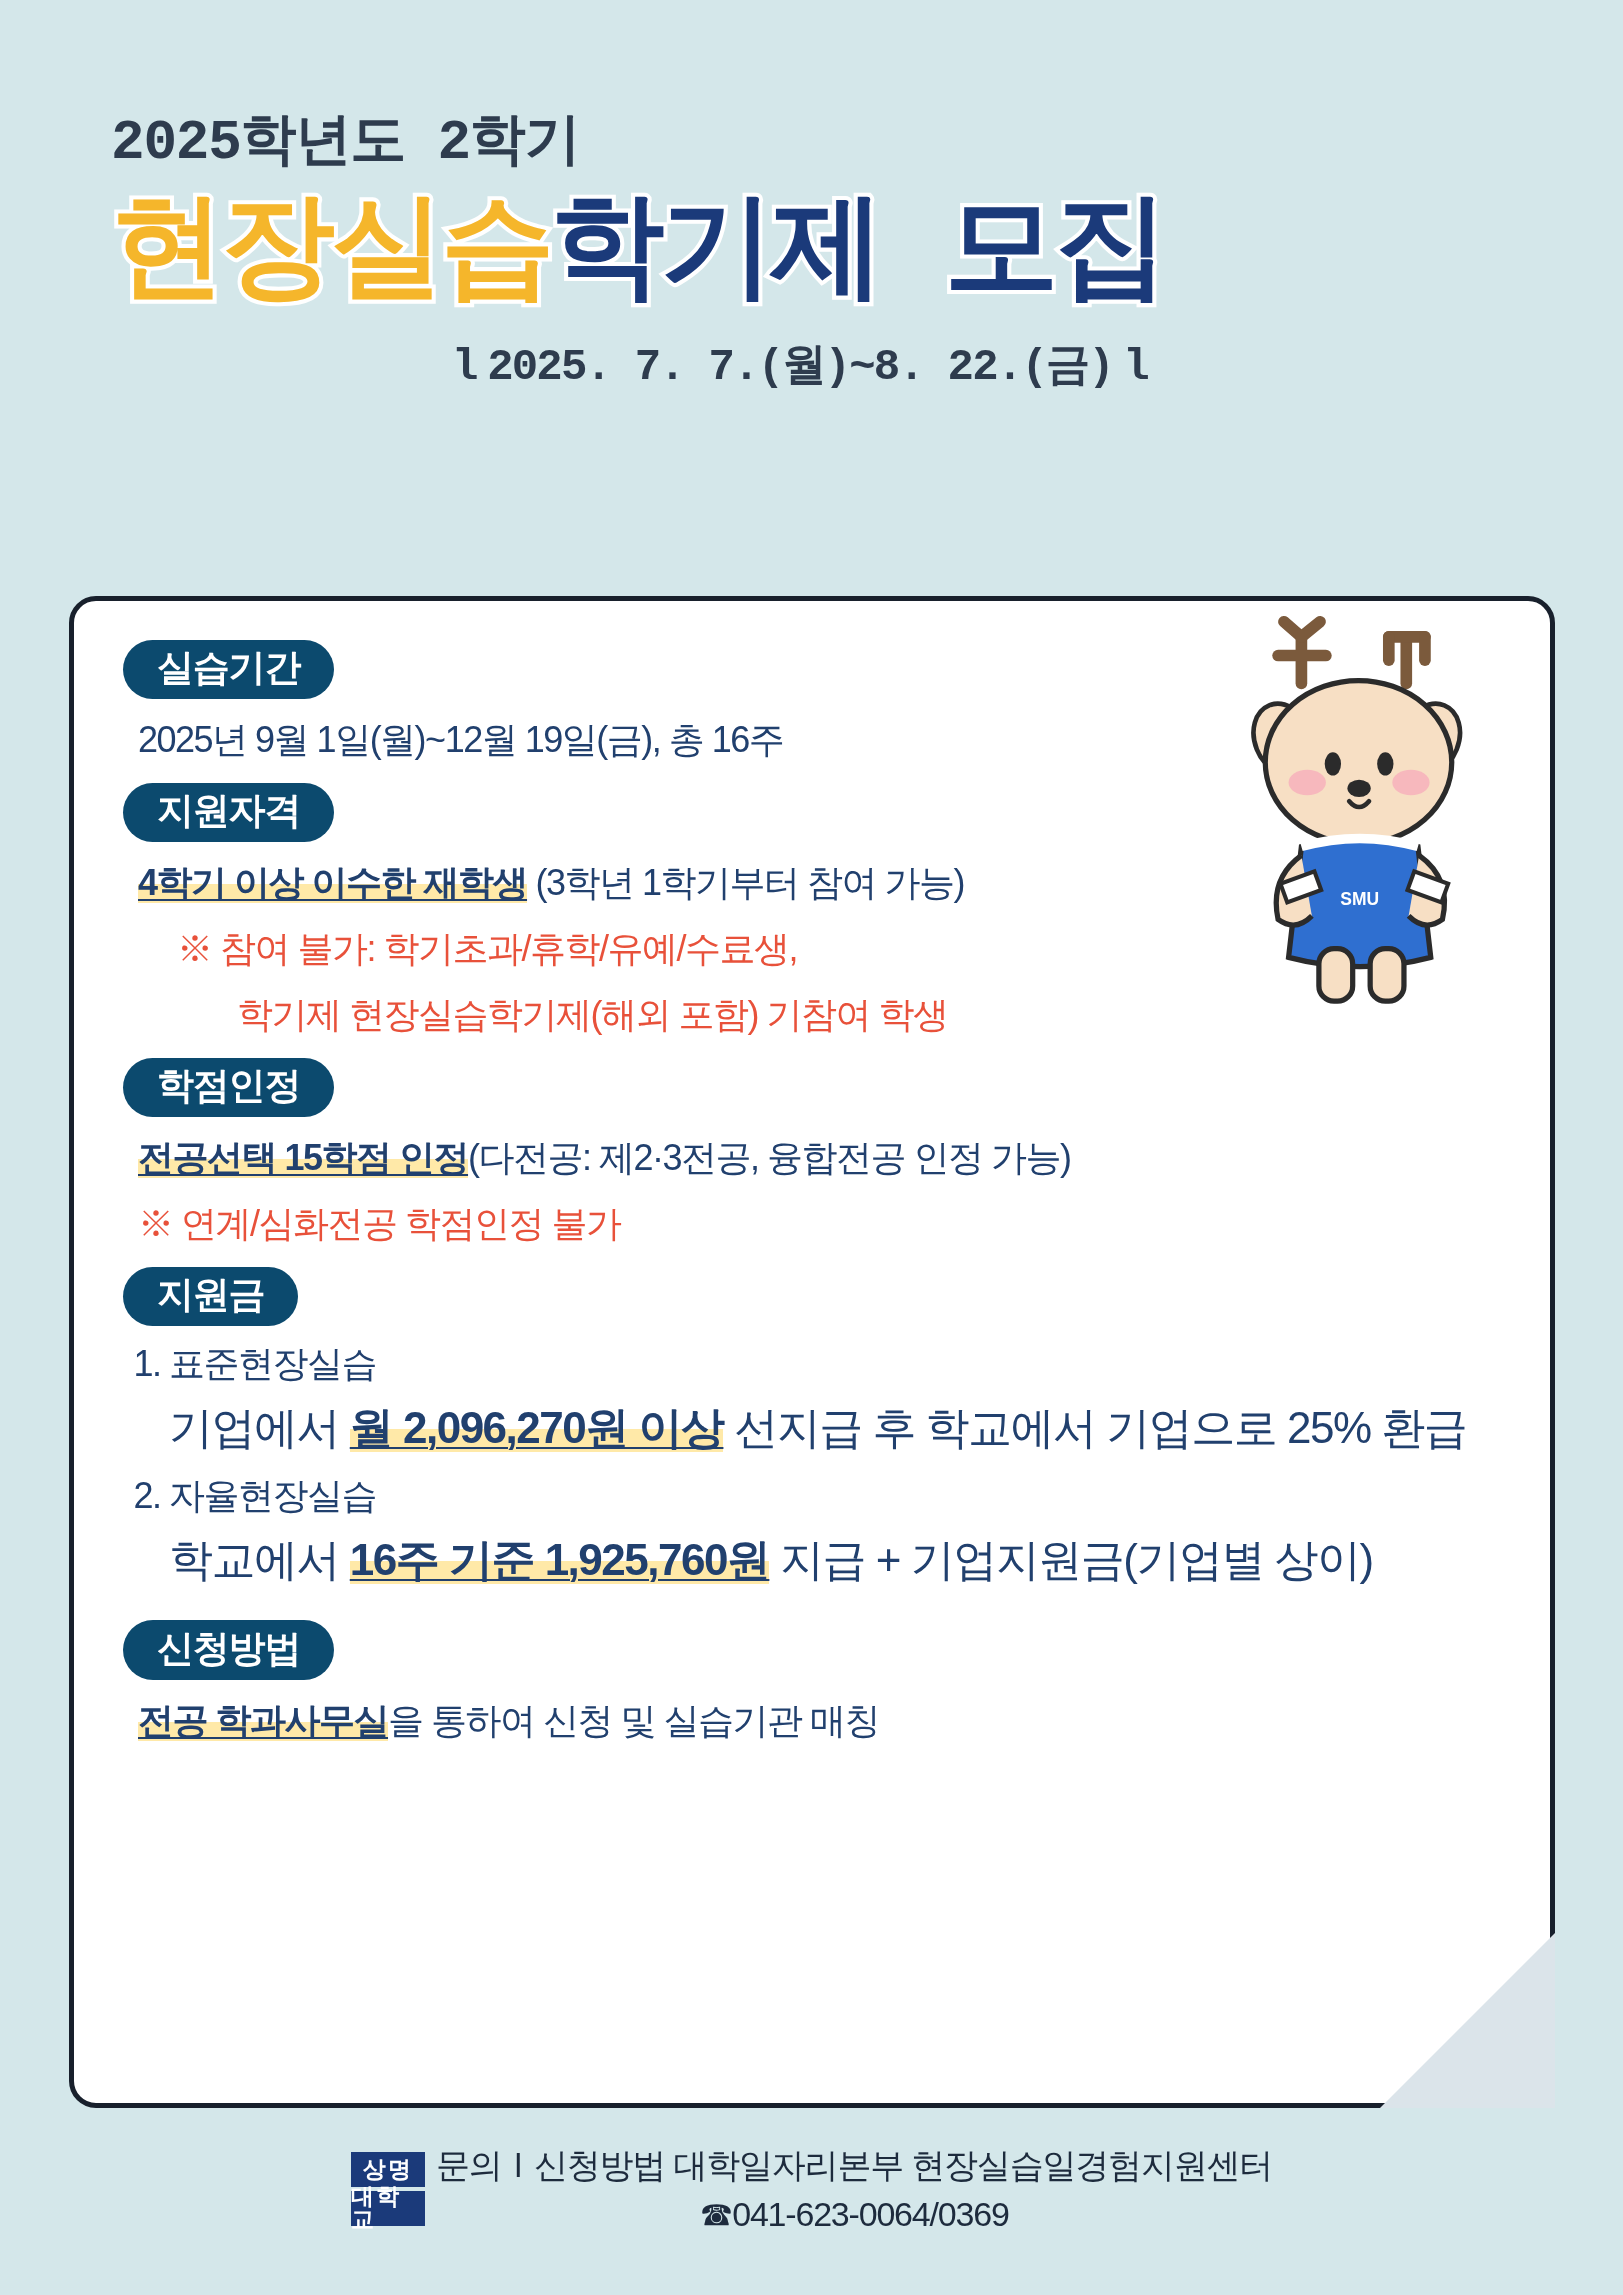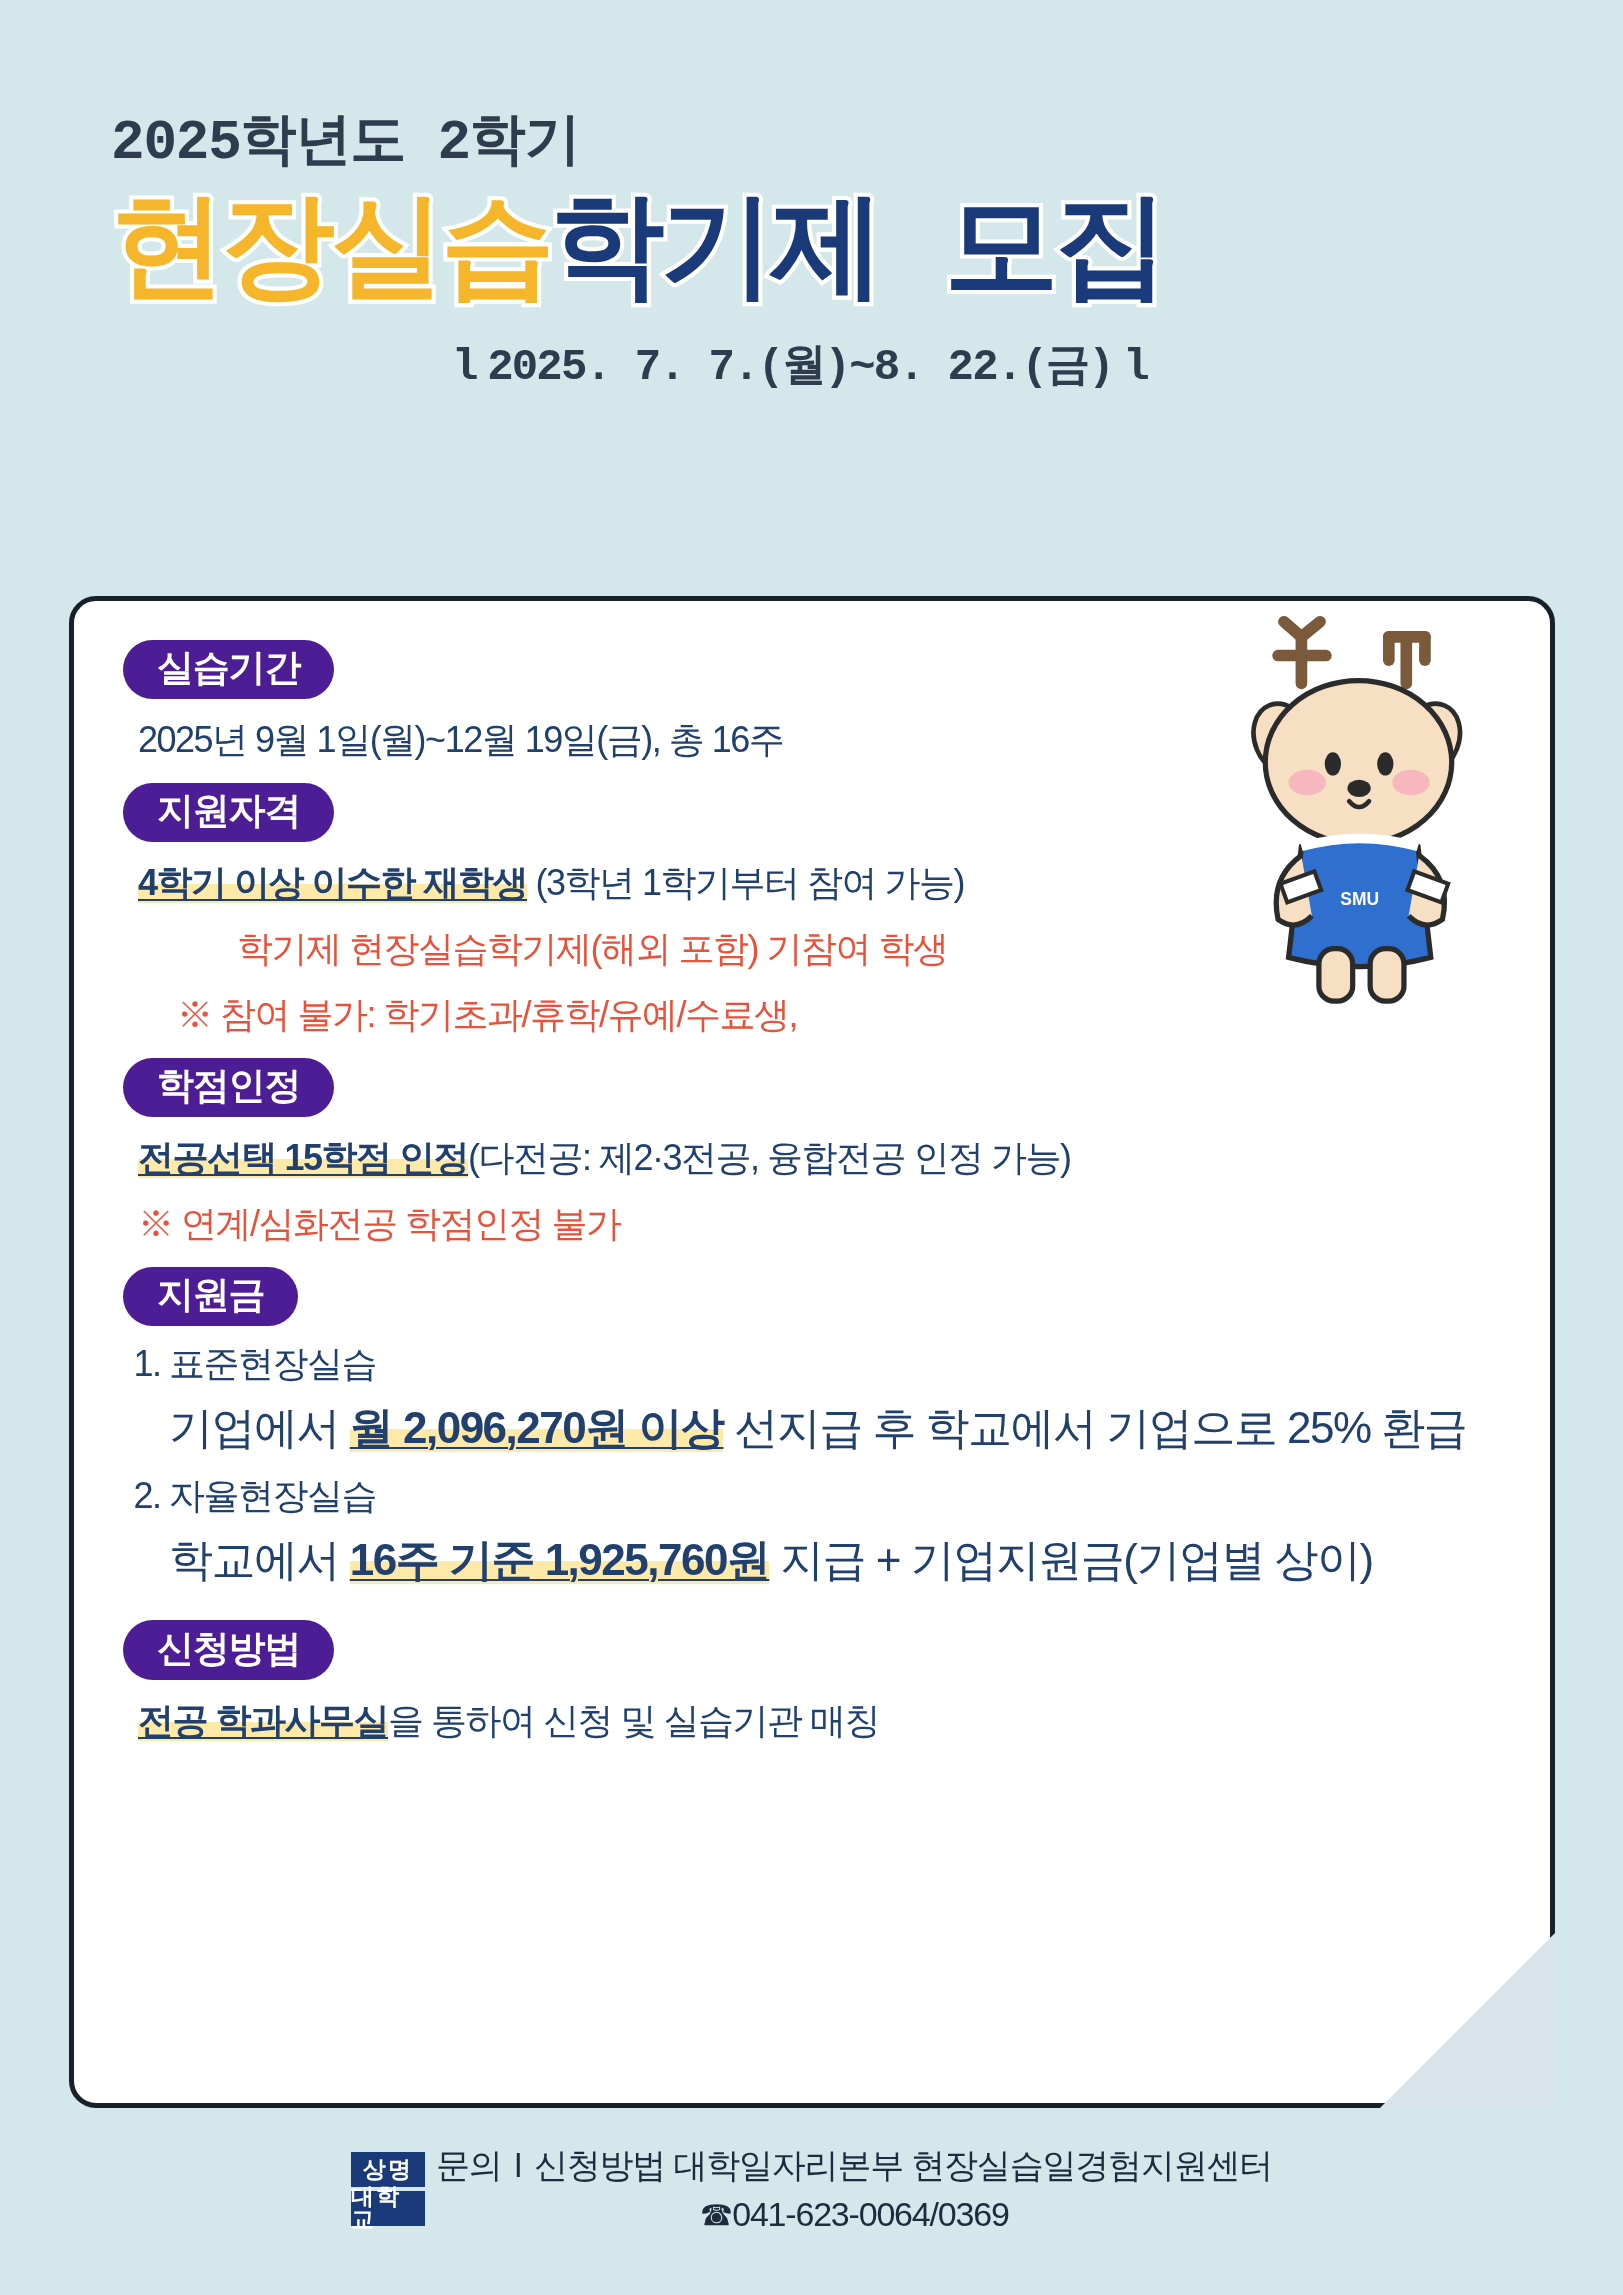--- a/index.html
+++ b/index.html
@@ -101,21 +101,21 @@
   .card-inner {
     position: relative;
     padding: 39px 49px 0 49px;
     height: 100%;
     box-sizing: border-box;
   }
 
   
   .pill {
     display: inline-block;
-    background: #4c1d95;
+    background: #0c4a6e;
     color: #ffffff;
     font-size: 37px;
     font-weight: 800;
     letter-spacing: -1.2px;
     border-radius: 35px;
     padding: 9.3px 34px 13px 34px;
     line-height: 1;
   }
   .sec { margin-bottom: 3.5px; }
   .sec + .sec { margin-top: 17.5px; }
@@ -269,22 +269,22 @@
     <div class="sec">
       <span class="pill">실습기간</span>
       <div class="body-line">2025년 9월 1일(월)~12월 19일(금), 총 16주</div>
     </div>
 
     <div class="sec">
       <span class="pill">지원자격</span>
       <div class="body-line">
         <span class="hl">4학기 이상 이수한 재학생</span><span> (3학년 1학기부터 참여 가능)</span>
       </div>
+      <div class="body-line red indent">※ 참여 불가: 학기초과/휴학/유예/수료생,</div>
       <div class="body-line red indent2">학기제 현장실습학기제(해외 포함) 기참여 학생</div>
-      <div class="body-line red indent">※ 참여 불가: 학기초과/휴학/유예/수료생,</div>
     </div>
 
     <div class="sec">
       <span class="pill">학점인정</span>
       <div class="body-line">
         <span class="hl">전공선택 15학점 인정</span><span>(다전공: 제2·3전공, 융합전공 인정 가능)</span>
       </div>
       <div class="body-line red">※ 연계/심화전공 학점인정 불가</div>
     </div>
 

